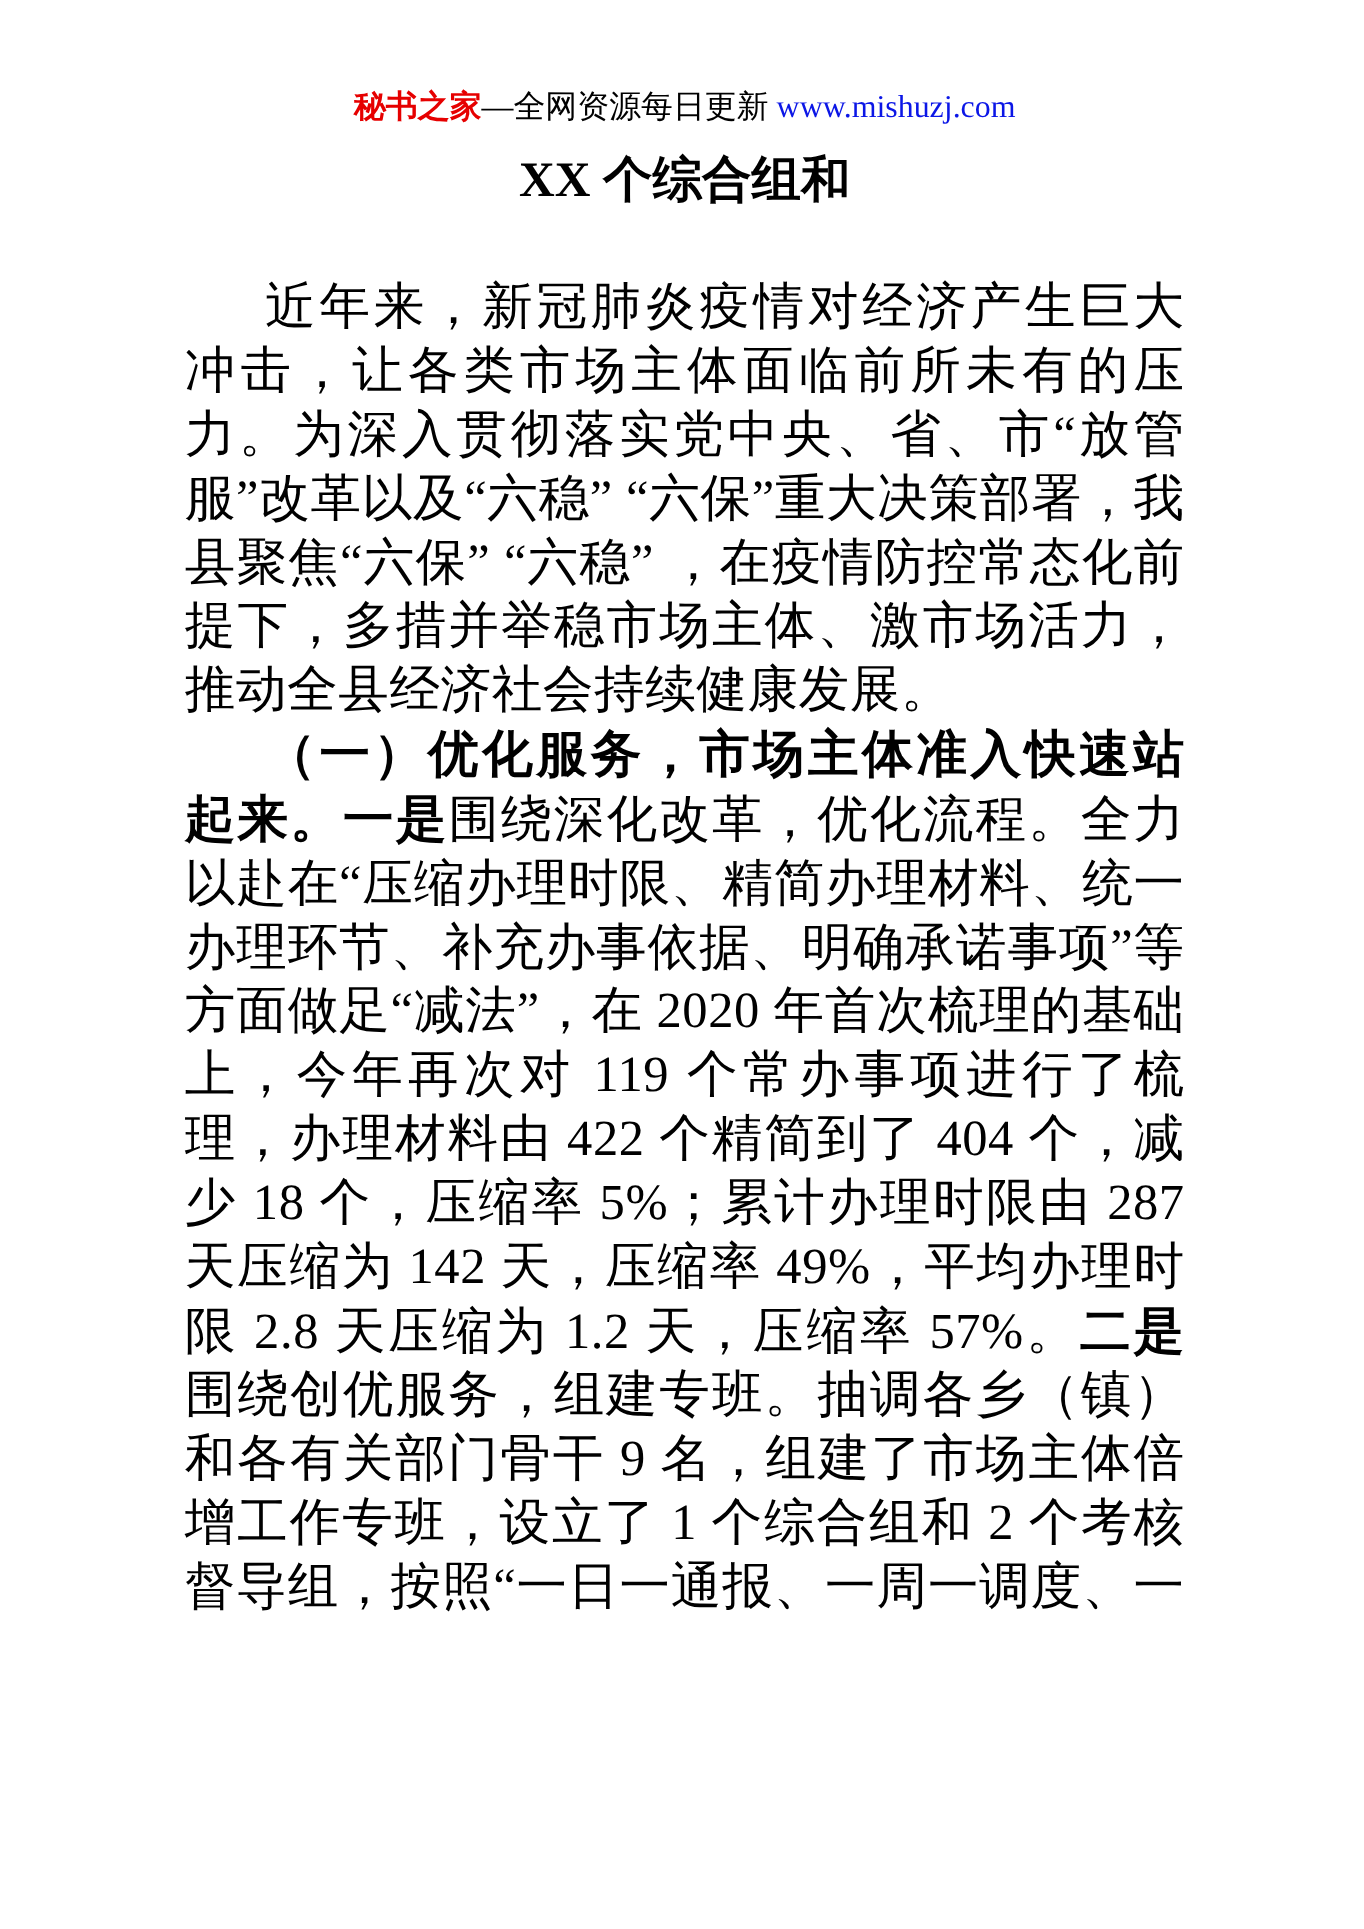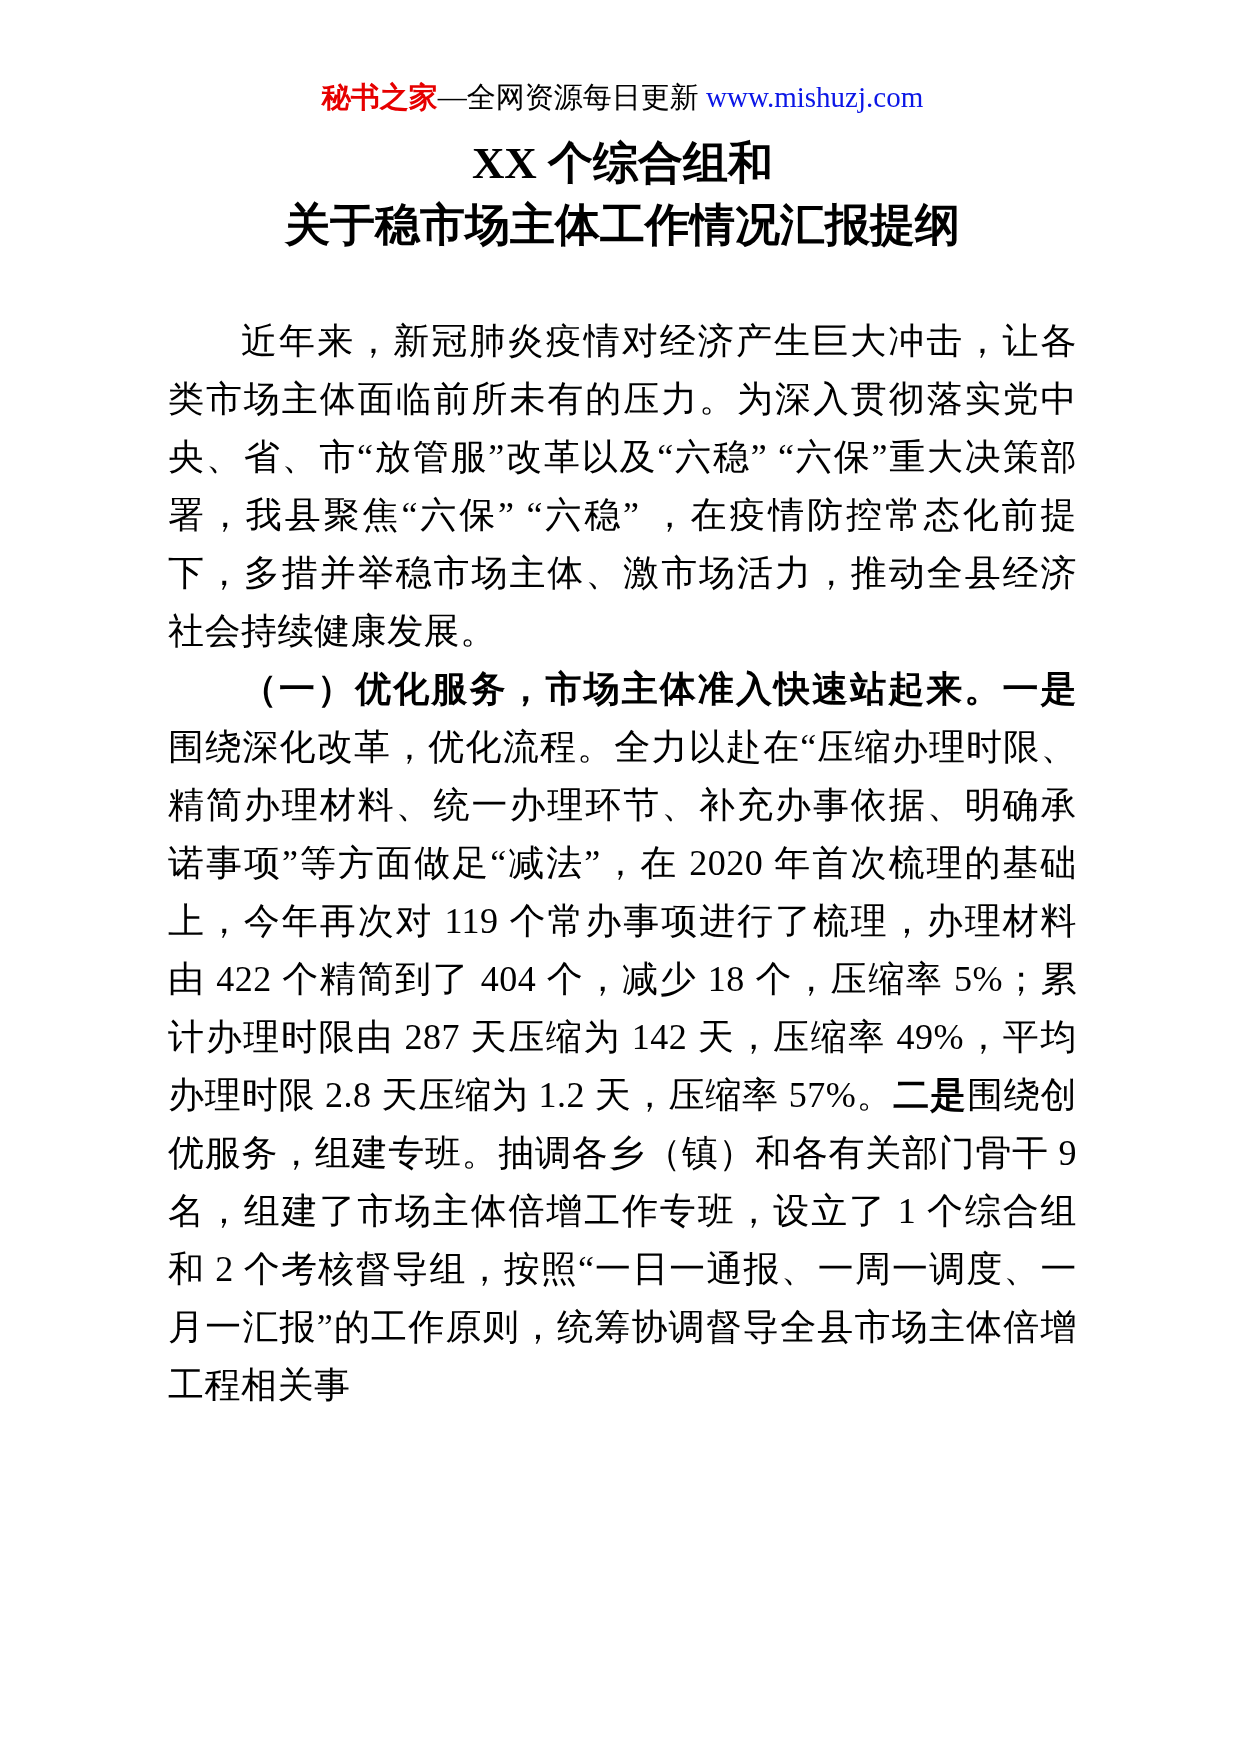--- a/index.html
+++ b/index.html
@@ -38,21 +38,21 @@
     font-size: 45px;
     font-weight: bold;
     line-height: 62px;
     font-family: "Liberation Serif", "DejaVu Serif", serif;
   }
   .doc-title.first {
     margin-top: 16px;
   }
   .para {
     margin: 0;
-    font-size: 36px;
+    font-size: 46px;
     line-height: 58px;
     text-align: justify;
     text-indent: 73px;
     letter-spacing: 0.5px;
   }
   .para.intro {
     margin-top: 56px;
   }
   .section-heading {
     margin: 0;
@@ -68,20 +68,19 @@
   }
 </style>
 </head>
 <body>
 
 <div class="page">
 
   <div class="site-header"><span class="brand" id="brand" style="color: rgb(230, 0, 0);">秘书之家</span><span class="tagline">—全网资源每日更新 </span><a class="url" id="url" style="color: rgb(11, 22, 230);">www.mishuzj.com</a></div>
 
   <h1 class="doc-title first">XX 个综合组和</h1>
-  <h1 class="doc-title">关于稳市场主体工作情况汇报提纲</h1>
 
   <p class="para intro">近年来，新冠肺炎疫情对经济产生巨大冲击，让各类市场主体面临前所未有的压力。为深入贯彻落实党中央、省、市“放管服”改革以及“六稳” “六保”重大决策部署，我县聚焦“六保” “六稳” ，在疫情防控常态化前提下，多措并举稳市场主体、激市场活力，推动全县经济社会持续健康发展。</p>
 
 
   <p class="para"><span class="bold-seg">（一）优化服务，市场主体准入快速站起来。</span><span class="bold-seg">一是</span><span>围绕深化改革，优化流程。全力以赴在“压缩办理时限、精简办理材料、统一办理环节、补充办事依据、明确承诺事项”等方面做足“减法”，在 2020 年首次梳理的基础上，今年再次对 119 个常办事项进行了梳理，办理材料由 422 个精简到了 404 个，减少 18 个，压缩率 5%；累计办理时限由 287 天压缩为 142 天，压缩率 49%，平均办理时限 2.8 天压缩为 1.2 天，压缩率 57%。</span><span class="bold-seg">二是</span><span>围绕创优服务，组建专班。抽调各乡（镇）和各有关部门骨干 9 名，组建了市场主体倍增工作专班，设立了 1 个综合组和 2 个考核督导组，按照“一日一通报、一周一调度、一月一汇报”的工作原则，统筹协调督导全县市场主体倍增工程相关事</span></p>
 
 </div>
 
 </body></html>

